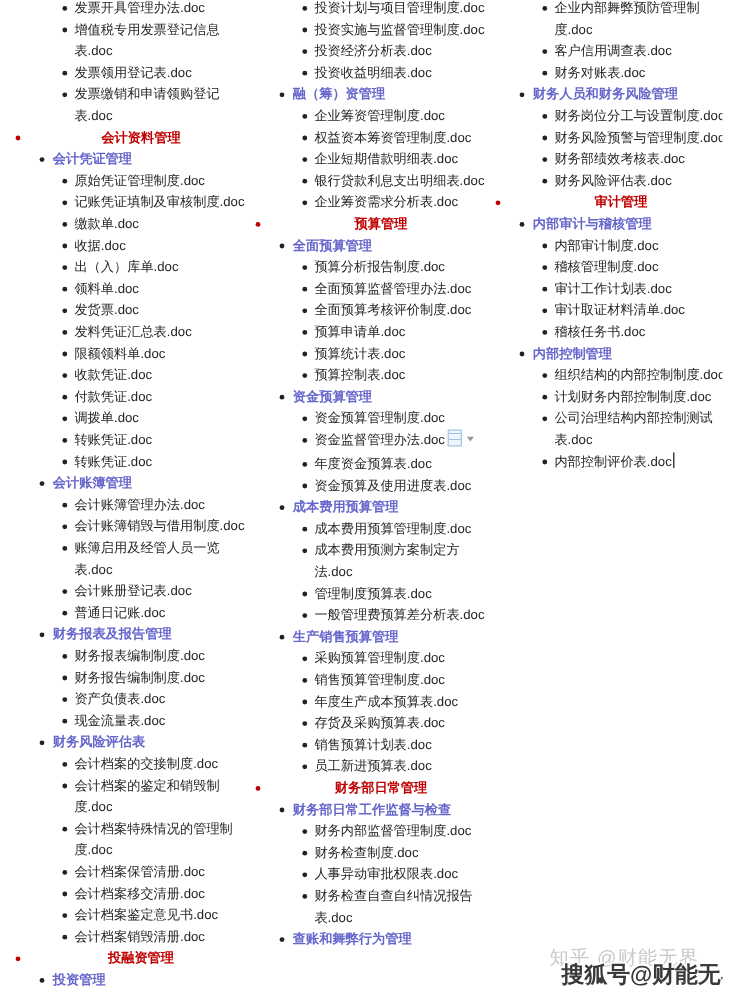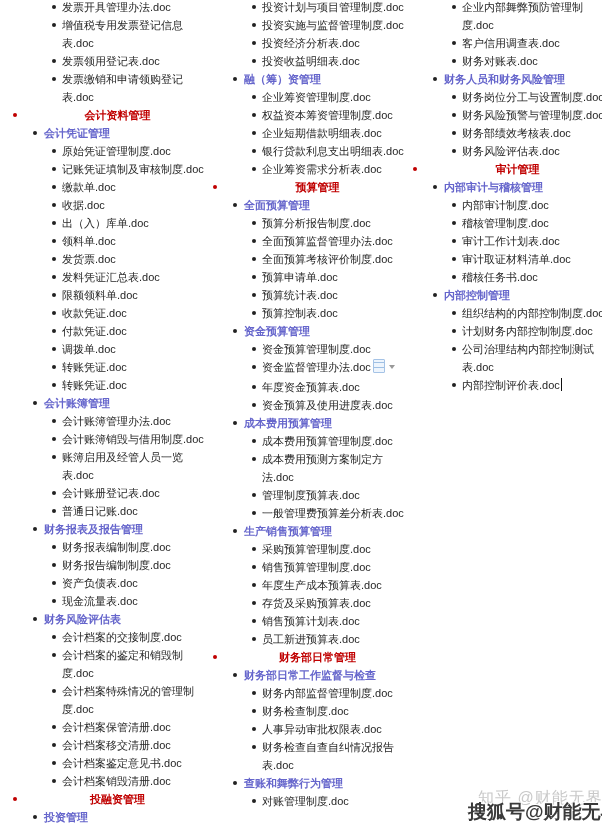--- a/index.html
+++ b/index.html
@@ -23,21 +23,21 @@
     display:inline-block;width:10px;height:12px;
     background:linear-gradient(#dcebfc 0 0) ,#eef5fd;
     background-image:repeating-linear-gradient(#eef5fd 0 2px,#9fc0e4 2px 3px,#eef5fd 3px 5px);
     border:1px solid #a5c3e6;border-radius:1px;
   }
   .dd{display:inline-block;width:0;height:0;margin-left:4px;vertical-align:4px;
     border-left:3.5px solid transparent;border-right:3.5px solid transparent;border-top:4px solid #999;}
   .caret-bar{display:inline-block;width:1.5px;height:13px;background:#111;vertical-align:-2px;margin-left:1px;}
   .wm-faint{
     position:absolute;left:458px;top:788px;font-size:16px;letter-spacing:1px;
-    color:var(--wf,#c9c9c9);white-space:nowrap;margin-left:20px;
+    color:var(--wf,#c9c9c9);white-space:nowrap;
   }
   .wm-bold{
     position:absolute;left:468px;top:799px;font-size:19px;font-weight:bold;white-space:nowrap;
     color:var(--wb,#3a3a3a);
     text-shadow:-1px -1px 0 #fff,1px -1px 0 #fff,-1px 1px 0 #fff,1px 1px 0 #fff,0 2px 0 #fff;
   }
 </style>
 </head>
 <body>
 
@@ -121,21 +121,20 @@
       <div class="item lvl3"><span class="bullet"></span><span class="txt">存货及采购预算表.doc</span></div>
       <div class="item lvl3"><span class="bullet"></span><span class="txt">销售预算计划表.doc</span></div>
       <div class="item lvl3"><span class="bullet"></span><span class="txt">员工新进预算表.doc</span></div>
       <div class="item lvl1"><span class="bullet"></span><span class="txt">财务部日常管理</span></div>
       <div class="item lvl2"><span class="bullet"></span><span class="txt">财务部日常工作监督与检查</span></div>
       <div class="item lvl3"><span class="bullet"></span><span class="txt">财务内部监督管理制度.doc</span></div>
       <div class="item lvl3"><span class="bullet"></span><span class="txt">财务检查制度.doc</span></div>
       <div class="item lvl3"><span class="bullet"></span><span class="txt">人事异动审批权限表.doc</span></div>
       <div class="item lvl3"><span class="bullet"></span><span class="txt">财务检查自查自纠情况报告表.doc</span></div>
       <div class="item lvl2"><span class="bullet"></span><span class="txt">查账和舞弊行为管理</span></div>
-      <div class="item lvl3"><span class="bullet"></span><span class="txt">对账管理制度.doc</span></div>
     </div>
   <div class="col col-3">
       <div class="item lvl3"><span class="bullet"></span><span class="txt">企业内部舞弊预防管理制度.doc</span></div>
       <div class="item lvl3"><span class="bullet"></span><span class="txt">客户信用调查表.doc</span></div>
       <div class="item lvl3"><span class="bullet"></span><span class="txt">财务对账表.doc</span></div>
       <div class="item lvl2"><span class="bullet"></span><span class="txt">财务人员和财务风险管理</span></div>
       <div class="item lvl3"><span class="bullet"></span><span class="txt">财务岗位分工与设置制度.doc</span></div>
       <div class="item lvl3"><span class="bullet"></span><span class="txt">财务风险预警与管理制度.doc</span></div>
       <div class="item lvl3"><span class="bullet"></span><span class="txt">财务部绩效考核表.doc</span></div>
       <div class="item lvl3"><span class="bullet"></span><span class="txt">财务风险评估表.doc</span></div>

